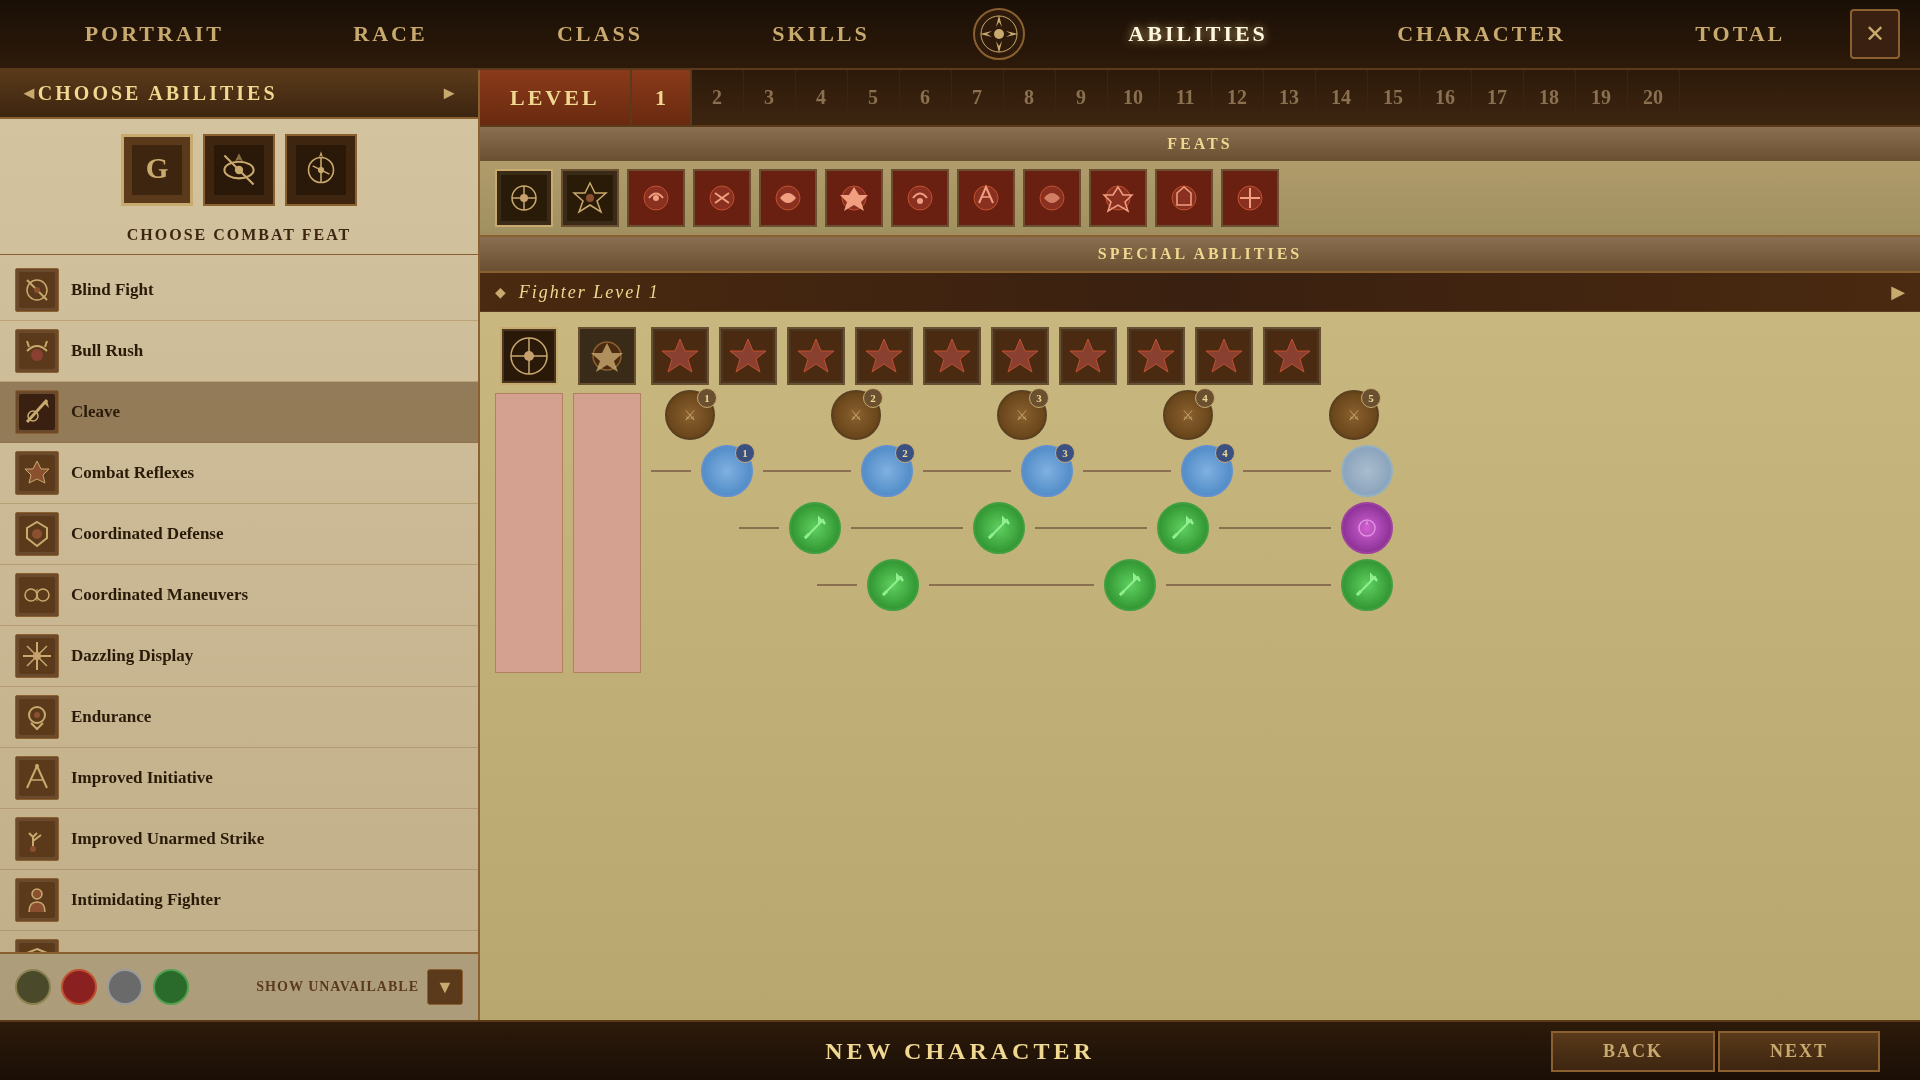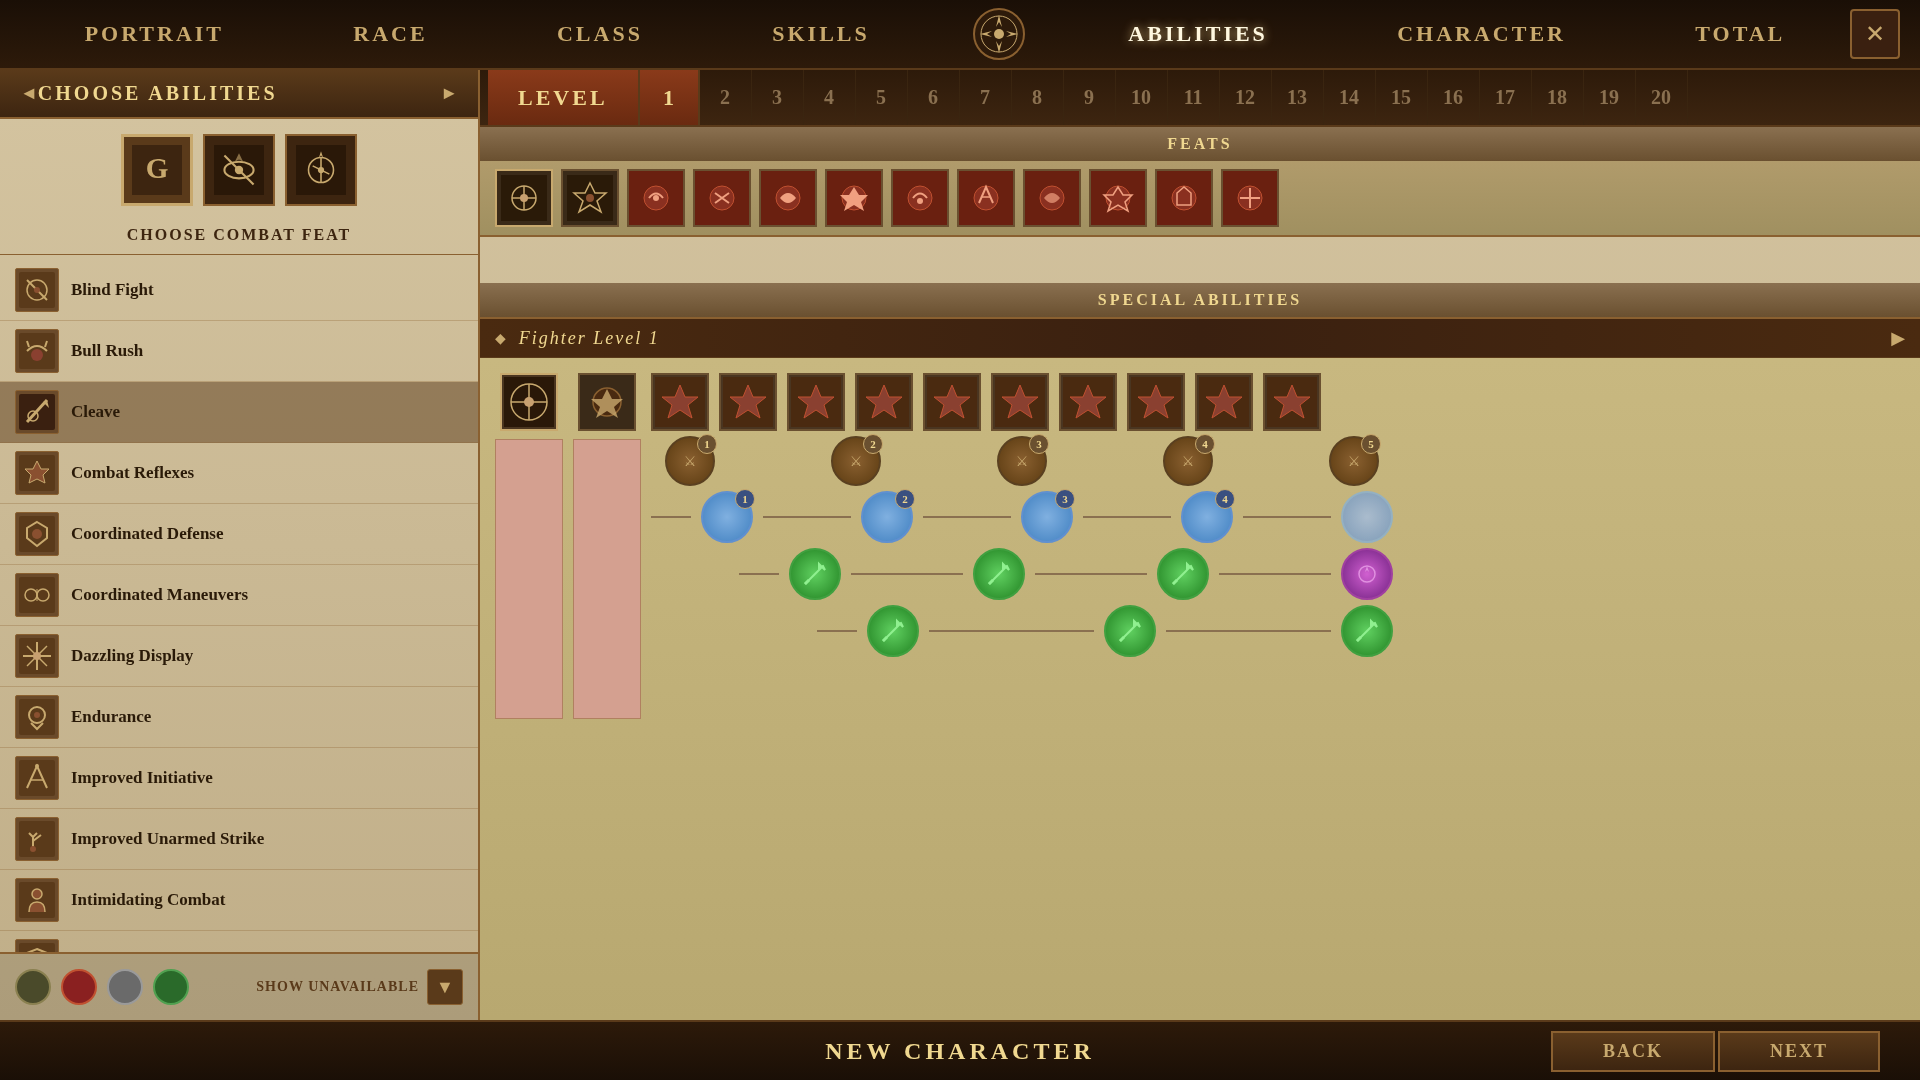--- a/index.html
+++ b/index.html
@@ -230,21 +230,20 @@
       flex-direction: column;
       position: relative;
     }
 
     
     .level-bar {
       display: flex;
       align-items: center;
       background: linear-gradient(180deg, #2d1a0a 0%, #3d2510 100%);
       border-bottom: 2px solid #5a3a1a;
-      padding-left: 8px;
     }
     .level-label-box {
       background: linear-gradient(180deg, #8a3a1a 0%, #6a2a10 100%);
       padding: 0 30px;
       height: 55px;
       display: flex;
       align-items: center;
       justify-content: center;
       border-right: 2px solid #5a3a1a;
       min-width: 120px;
@@ -321,21 +320,20 @@
     }
     .feat-icon.active-feat {
       border: 2px solid #c8a96e;
     }
 
     
     .special-abilities-section {
       flex: 1;
       display: flex;
       flex-direction: column;
-      margin-top: 46px;
     }
 
     
     .fighter-level-bar {
       display: flex;
       align-items: center;
       padding: 8px 15px;
       background: linear-gradient(90deg, #4a2a10 0%, #3a2010 50%, #4a2a10 100%);
       border-top: 2px solid #8a6030;
       border-bottom: 1px solid #5a3a1a;
@@ -630,21 +628,21 @@
       </div>
 
       <div class="ability-item">
         <div class="ability-icon">
           <svg width="36" height="36" viewBox="0 0 36 36">
             <rect width="36" height="36" fill="#5a3a1a" rx="2"></rect>
             <circle cx="18" cy="12" r="5" fill="#8a5030" stroke="#c8a96e" stroke-width="1.5"></circle>
             <path d="M10 30 Q10 20 18 20 Q26 20 26 30" fill="#8a5030" stroke="#c8a96e" stroke-width="1.5"></path>
           </svg>
         </div>
-        <span class="ability-name">Intimidating Combat</span>
+        <span class="ability-name">Intimidating Fighter</span>
       </div>
 
       <div class="ability-item">
         <div class="ability-icon">
           <svg width="36" height="36" viewBox="0 0 36 36">
             <rect width="36" height="36" fill="#5a3a1a" rx="2"></rect>
             <path d="M18 6 L28 10 L28 20 L18 30 L8 20 L8 10 Z" fill="none" stroke="#c8a96e" stroke-width="2"></path>
             <line x1="18" y1="10" x2="18" y2="26" stroke="#c8a96e" stroke-width="1.5"></line>
             <line x1="10" y1="18" x2="26" y2="18" stroke="#c8a96e" stroke-width="1.5"></line>
           </svg>

